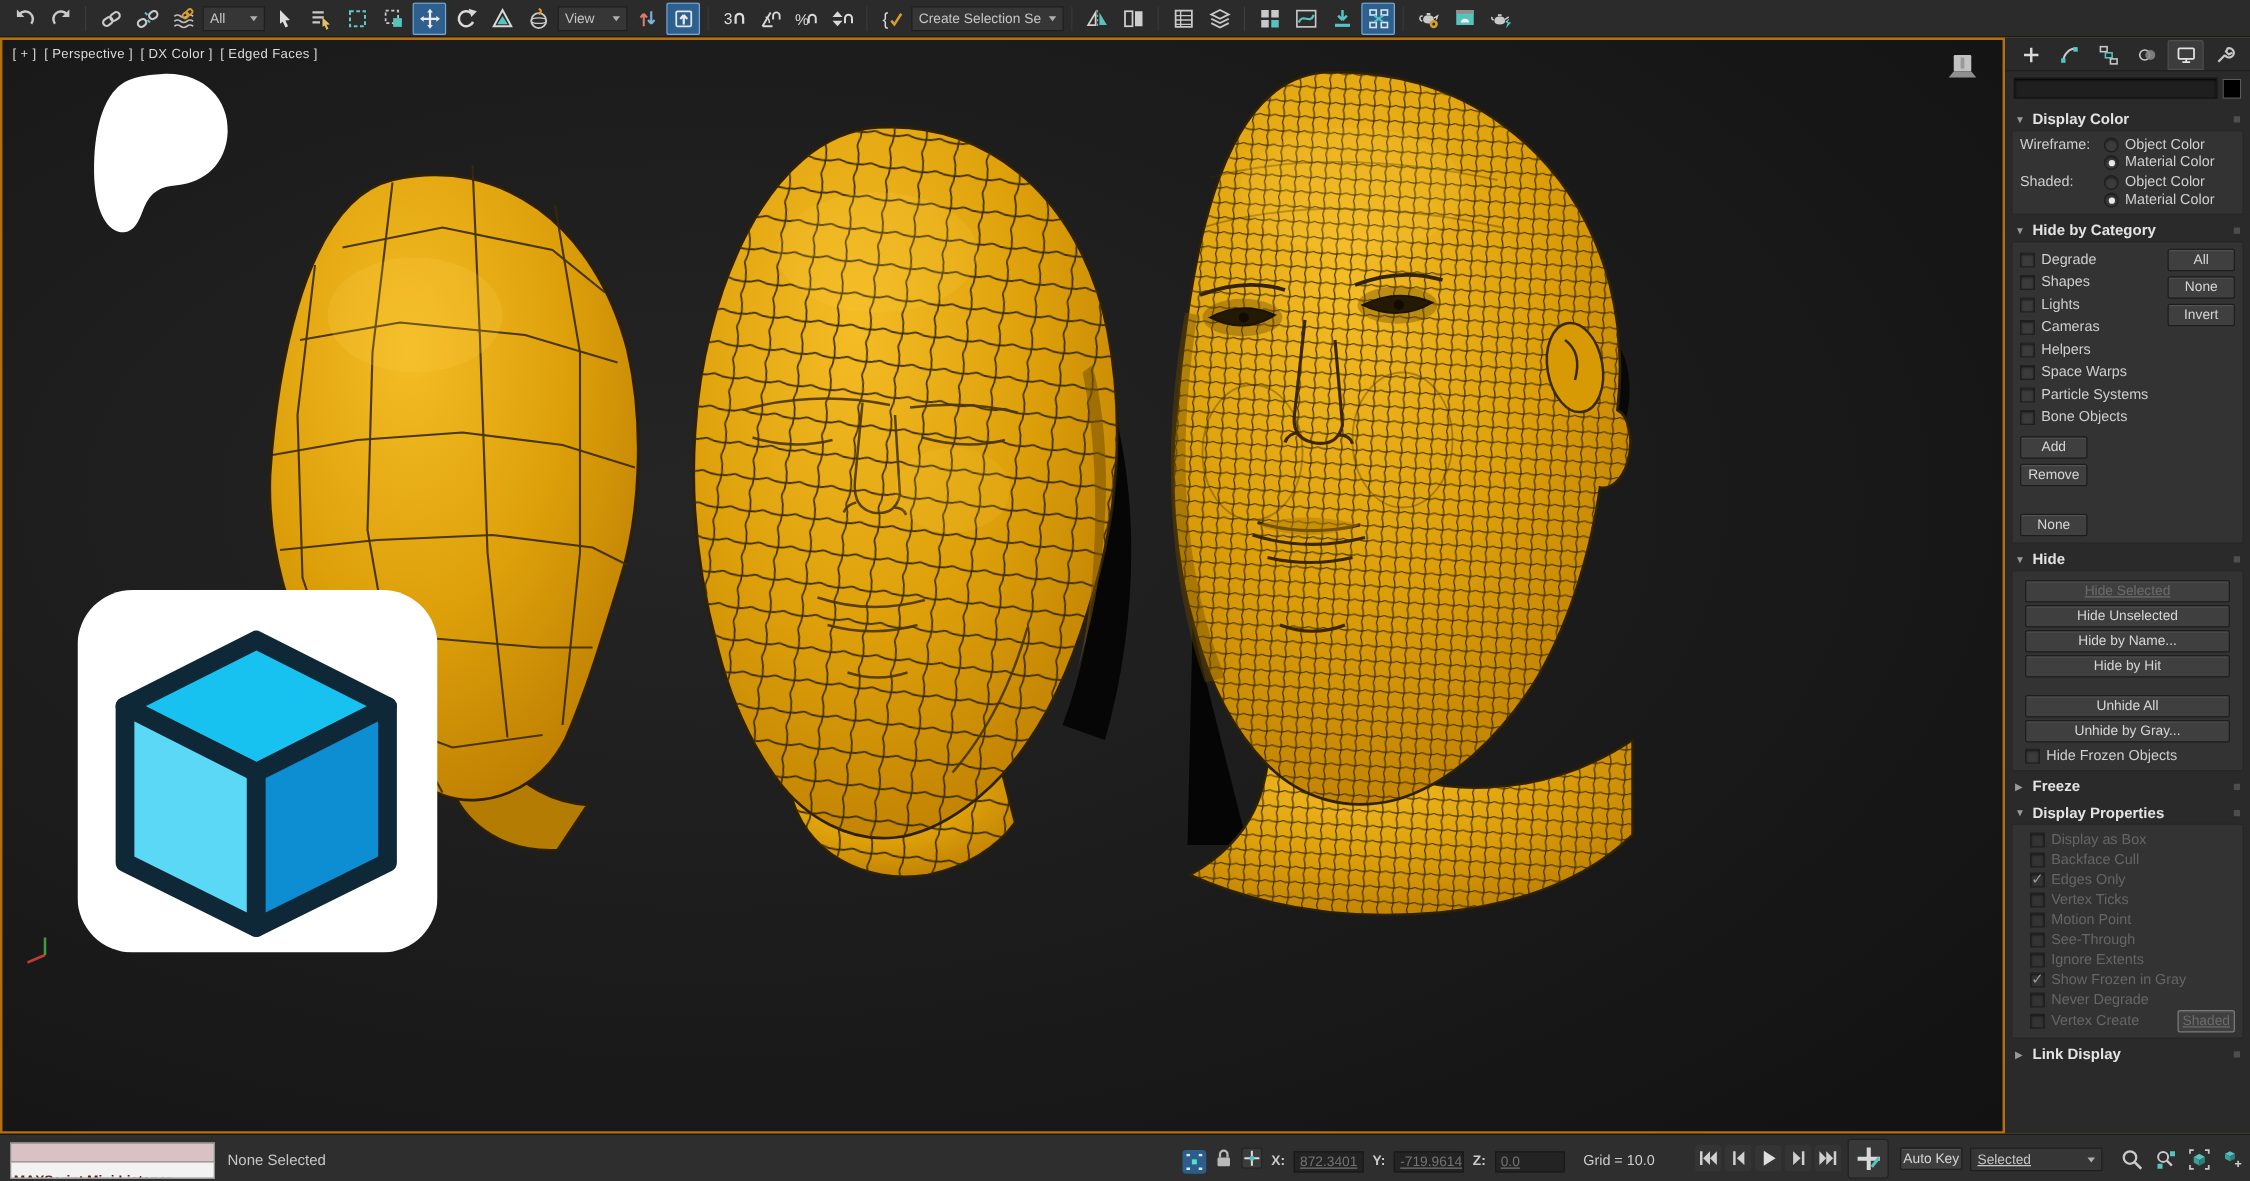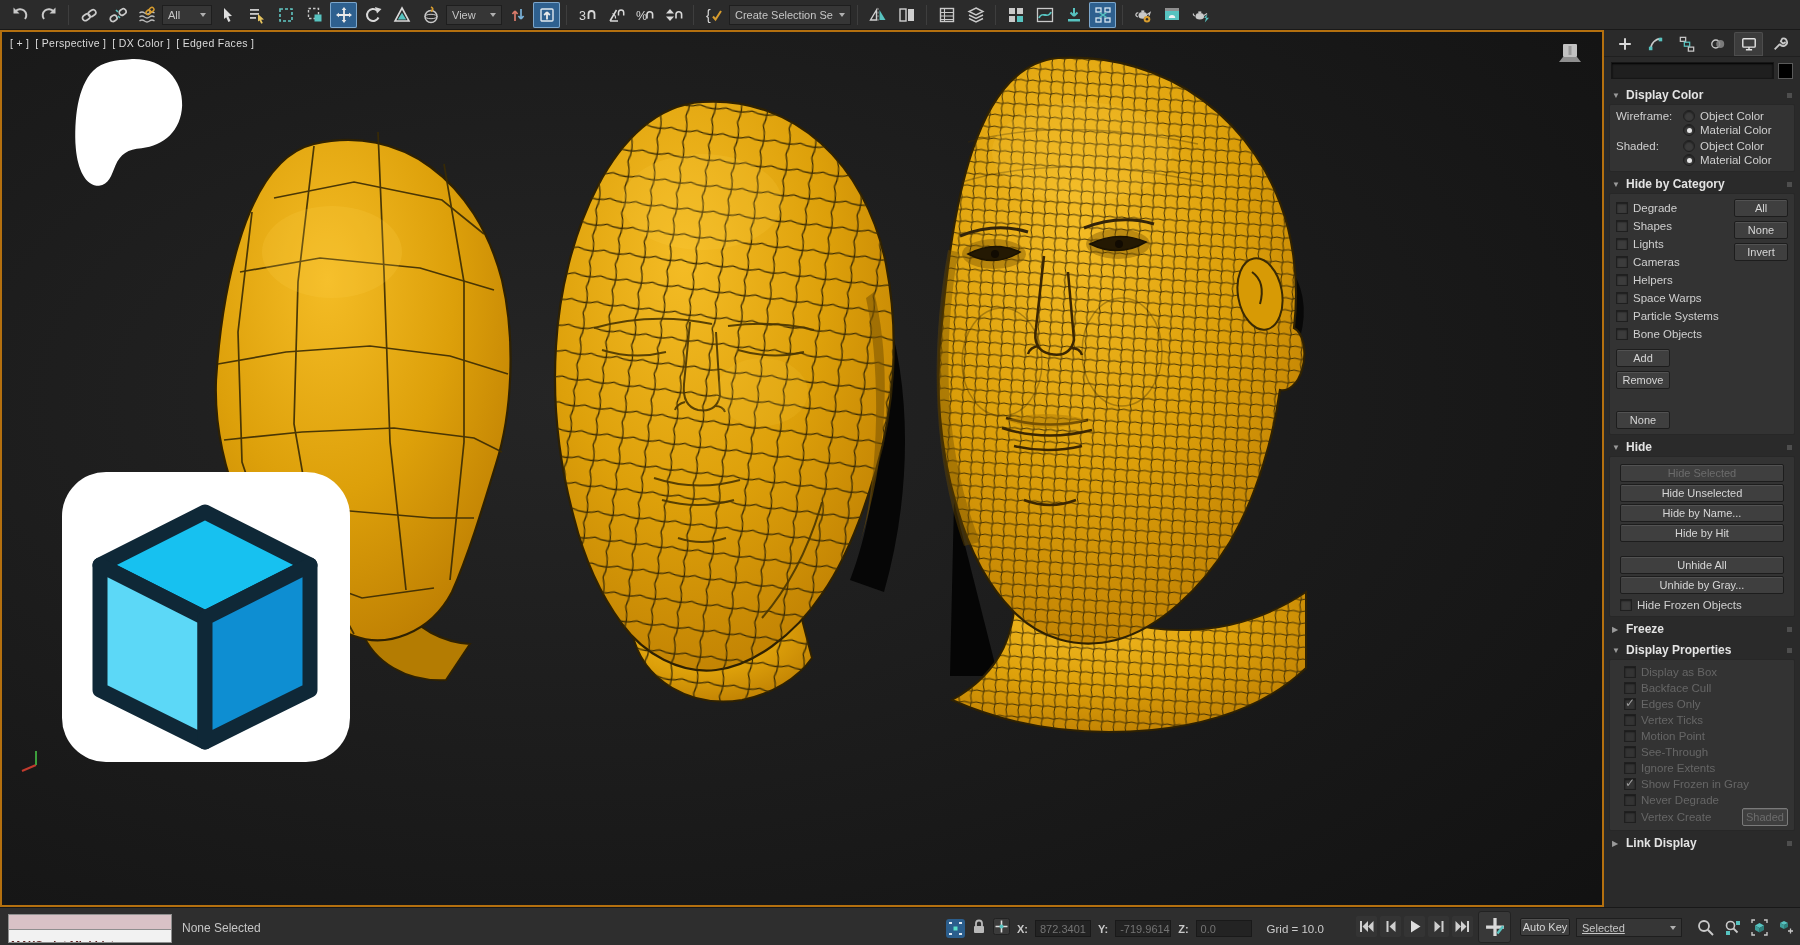--- a/index.html
+++ b/index.html
@@ -66,42 +66,42 @@
   .cb.checked::after { content:"✓"; position:absolute; left:0px; top:-3px;
     font-size:12px; color:#9b9b9b; }
   .radio { width:12px; height:12px; flex:none; border-radius:50%; background:#3c3c3c;
     border:1px solid #1f1f1f; box-shadow:inset 0 1px 2px #00000099; position:relative; }
   .radio.sel::after { content:""; position:absolute; left:2.5px; top:2.5px; width:5px;
     height:5px; border-radius:50%; background:#e8e8e8; }
 
   .px-btn { height:18px; background:#3f3f3f; border:1px solid #1d1d1d;
     box-shadow:inset 0 1px 0 #525252; border-radius:2px; color:#d6d6d6;
     font-size:11px; display:flex; align-items:center; justify-content:center; }
-  .px-btn.dim { color:#6c6c6c; }
+  .px-btn.dim { color:#6c6c6c;text-decoration:underline; }
   .wide { width:100%; margin:2px 0; }
   .listbox { flex:1; height:82px; background:#2b2b2b; border:1px solid #d0d0d0;
     outline:1px solid #1c1c1c; padding:2px 4px; font-size:11px; line-height:13px;
     color:#eaeaea; overflow:hidden; }
   .sidecol { width:54px; display:flex; flex-direction:column; gap:4px; }
 
   
   .statusbar { position:absolute; left:0; top:907px; width:1800px; height:38px;
     background:#2e2e2e; border-top:1px solid #181818; }
   .listener { position:absolute; left:8px; top:6px; width:164px; }
   .listener .pink { height:16px; background:#d9c2c6; border:1px solid #8f8f8f; }
   .listener .white { height:13px; background:#f2f2f2; border:1px solid #8f8f8f;
     border-top:none; overflow:hidden; }
   .listener .white span { display:block; margin:9px 2px 0 2px; font-size:11px;
     font-weight:bold; color:#5c1d1d; white-space:nowrap; }
   .sel-status { position:absolute; left:182px; top:13px; font-size:12px; color:#c6c6c6; }
   .coord-cluster { position:absolute; left:946px; top:10px; display:flex;
     align-items:center; gap:7px; }
   .coord-lbl { font-size:11px; font-weight:bold; color:#c9c9c9; }
   .coord-field { width:56px; height:17px; background:#232323; border:1px solid #191919;
-    color:#747474; font-size:11px; padding:1px 4px; line-height:14px; overflow:hidden; }
+    color:#747474; font-size:11px; padding:1px 4px; line-height:14px; overflow:hidden;text-decoration:underline; }
   .grid-lbl { font-size:11.5px; color:#cbcbcb; margin-left:8px; white-space:nowrap; }
   .playback { position:absolute; left:1356px; top:8px; display:flex; gap:3px; }
   .pb-btn { width:21px; height:21px; display:flex; align-items:center;
     justify-content:center; border-radius:2px; background:#343434; }
   .keybtn { position:absolute; left:1478px; top:3px; width:33px; height:32px;
     background:#383838; border:1px solid #222; border-radius:3px;
     display:flex; align-items:center; justify-content:center; }
   .autokey { position:absolute; left:1520px; top:10px; width:50px; }
   .keyfilter { position:absolute; left:1576px; top:10px; width:106px; height:19px;text-decoration:underline; }
   .navicons { position:absolute; left:1694px; top:8px; display:flex; gap:5px; }

